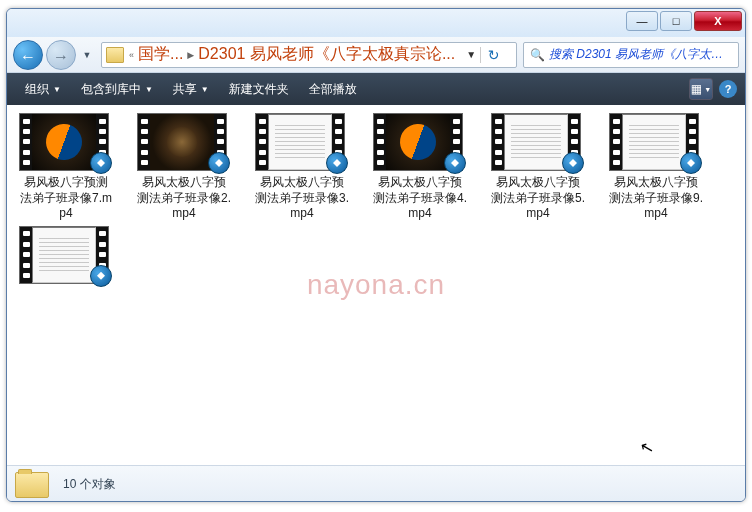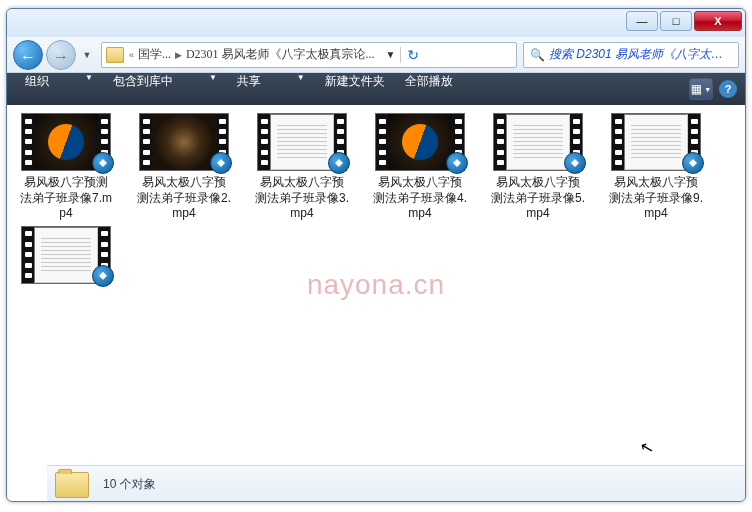--- a/index.html
+++ b/index.html
@@ -12,55 +12,55 @@
 .win-btn.min { background: linear-gradient(#e8f2fb, #cde2f5); }
 .win-btn.max { background: linear-gradient(#e8f2fb, #cde2f5); }
 .win-btn.close { width: 48px; background: linear-gradient(#e68, #c23 45%, #a01 55%, #c23); color: #fff; font-weight: bold; border-color: #933; }
 
 .navbar { height: 36px; background: linear-gradient(#f4f8fc, #e6eef7); display: flex; align-items: center; padding: 0 6px; border-bottom: 1px solid #c8d6e6; }
 .nav-btn { width: 30px; height: 30px; border-radius: 50%; background: radial-gradient(circle at 30% 30%, #69c0f7, #1a6fb5); border: 1px solid #2a6da8; display: flex; align-items: center; justify-content: center; color: #fff; font-size: 16px; margin-right: 3px; }
 .nav-btn.fwd { background: radial-gradient(circle at 30% 30%, #d8e8f5, #a8c0d8); border-color: #8aa8c8; color: #678; }
 .nav-dd { width: 16px; height: 22px; display: flex; align-items: center; justify-content: center; color: #456; font-size: 9px; margin-right: 6px;}
 .addrwrap { flex: 1; height: 26px; border: 1px solid #a8b8c8; background: #fff; border-radius: 2px; display: flex; align-items: center; padding: 0 4px; }
 .addr-icon { width: 18px; height: 16px; background: linear-gradient(#fce9a8, #e8c968); border: 1px solid #c8a848; border-radius: 1px; margin-right: 4px; }
-.crumb { font-size: 12px; color: #404040; padding: 0 3px; white-space: nowrap; font-family: Liberation Serif, serif; }
+.crumb { font-size: 16px; color: #c2410c; padding: 0 3px; white-space: nowrap; }
 .crumb-sep { color: #666; font-size: 9px; padding: 0 1px; }
 .addr-dd { color: #333; font-size: 10px; padding: 0 4px 0 8px; }
 .refresh { width: 26px; display: flex; justify-content: center; color: #1a6fb5; font-size: 14px; border-left: 1px solid #ccc; }
 .searchwrap { width: 216px; height: 26px; border: 1px solid #a8b8c8; background: #fff; border-radius: 2px; margin-left: 6px; display: flex; align-items: center; padding: 0 6px; }
 .search-icon { color: #5a7ca8; font-size: 12px; margin-right: 4px; }
 .search-ph { color: #1d4ed8; font-size: 12px; font-style: italic; white-space: nowrap; overflow: hidden; text-overflow: ellipsis; flex:1;}
 
 .toolbar { height: 32px; background: linear-gradient(#3a4a5c, #2a3542); display: flex; align-items: center; padding: 0 8px; color: #fff; font-size: 12px; }
-.tb-item { padding: 0 10px; display: flex; height: 100%; cursor: default; gap: 32px; }
+.tb-item { padding: 0 10px; display: flex; align-items: center; height: 100%; cursor: default; }
 .tb-item .dd { font-size: 8px; margin-left: 4px; }
 .tb-right { margin-left: auto; display: flex; align-items: center; gap: 6px; }
 .tb-icon { width: 24px; height: 22px; display: flex; align-items: center; justify-content: center; border-radius: 3px; }
 .tb-view { background: linear-gradient(#5a7090,#3a5070); border:1px solid #556;}
 .tb-help { background: #3a88c8; border-radius: 50%; width: 18px; height: 18px; color: #fff; font-weight: bold; font-size: 11px;}
 
 .content { height: 360px; background: #fff; overflow: auto; padding: 8px 12px; display: flex; flex-wrap: wrap; align-content: flex-start; gap: 4px 24px; position: relative; }
-.file { width: 94px; display: flex; flex-direction: column; align-items: center; }
+.file { width: 94px; display: flex; flex-direction: column; }
 .thumb { width: 90px; height: 58px; border: 1px solid #666; background: #2a2a2a; position: relative; display: flex; }
 .sprocket { width: 12px; background: #111; display: flex; flex-direction: column; justify-content: space-around; padding: 2px 0;}
 .sprocket i { width: 7px; height: 5px; background: #fff; margin: 0 auto; border-radius:1px;}
 .frame { flex: 1; display: flex; align-items: center; justify-content: center; position: relative; overflow:hidden;}
 .frame.dark { background: radial-gradient(circle, #604020 10%, #1a1208 70%); }
 .frame.taichi { background: radial-gradient(circle, #3a2a18, #0a0805); }
 .frame.white { background: #f8f8f8; border: 1px inset #ccc; }
 .taichi-sym { width: 36px; height: 36px; border-radius: 50%; background: linear-gradient(90deg, #f80 50%, #048 50%); position: relative; transform: rotate(20deg);}
 .taichi-sym.bw { background: linear-gradient(90deg, #eee 50%, #111 50%);}
 .play-badge { position: absolute; right: -4px; bottom: -4px; width: 22px; height: 22px; border-radius: 50%; background: radial-gradient(circle at 35% 35%, #4aa8e8, #0a5898); border: 1px solid #06426a; display:flex; align-items:center; justify-content:center;}
 .play-badge::before { content:""; width:8px; height:8px; background: conic-gradient(#fff 0 360deg); clip-path: polygon(50% 0,100% 50%,50% 100%,0 50%); }
 .doclines { width: 50px; height: 34px; background: repeating-linear-gradient(#999 0 1px, transparent 1px 4px); opacity: 0.5;}
 .fname { font-size: 12px; color: #222; text-align: center; line-height: 1.3; margin-top: 4px; word-break: break-all; }
 
 .cursor-arrow { position: absolute; right: 92px; bottom: 8px; font-size: 16px; color: #000; transform: rotate(-15deg); pointer-events:none;}
 
-.statusbar { height: 38px; background: linear-gradient(#f4f8fc, #e6eef7); border-top: 1px solid #cdd8e5; display: flex; align-items: center; padding: 0 8px; margin-left: 40px; }
+.statusbar { height: 38px; background: linear-gradient(#f4f8fc, #e6eef7); border-top: 1px solid #cdd8e5; display: flex; align-items: center; padding: 0 8px; }
 .stat-folder { width: 34px; height: 26px; background: linear-gradient(#fce9a8, #e8c968); border: 1px solid #c8a848; border-radius: 2px; margin-right: 14px; position:relative;}
 .stat-folder::before { content:""; position:absolute; top:-4px; left:2px; width:12px; height:4px; background:#e8c968; border:1px solid #c8a848; border-bottom:none; border-radius:2px 2px 0 0;}
 .stat-text { font-size: 12px; color: #345; }
 
 .watermark { position: absolute; top: 50%; left: 50%; transform: translate(-50%, -50%); font-size: 28px; color: rgba(200,80,80,0.4); pointer-events: none; letter-spacing: 1px;}
 </style>
 </head>
 <body>
 
 <div class="window">

